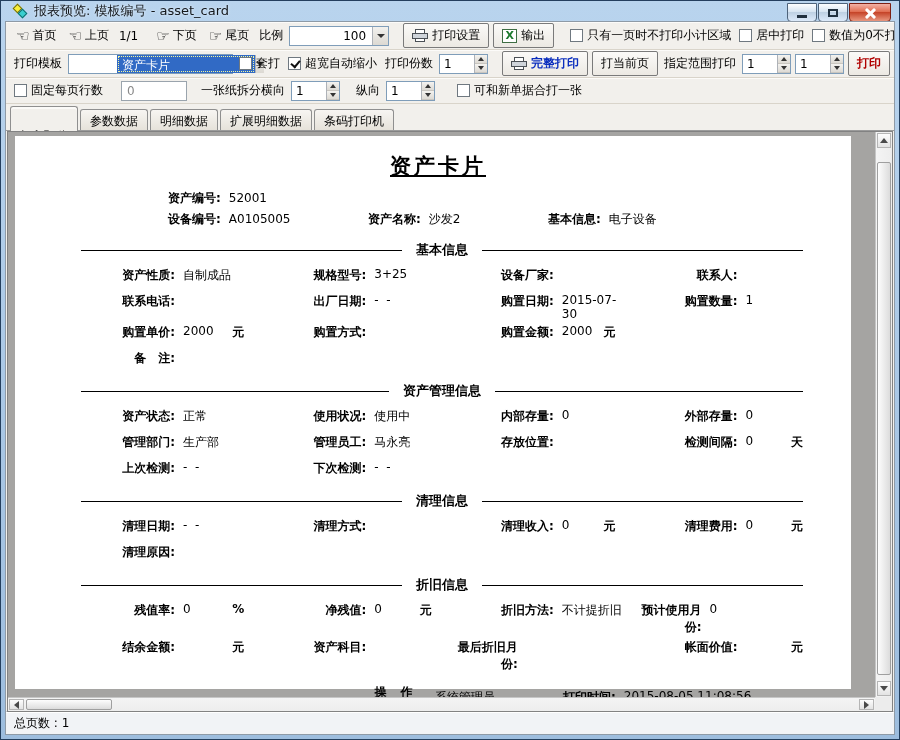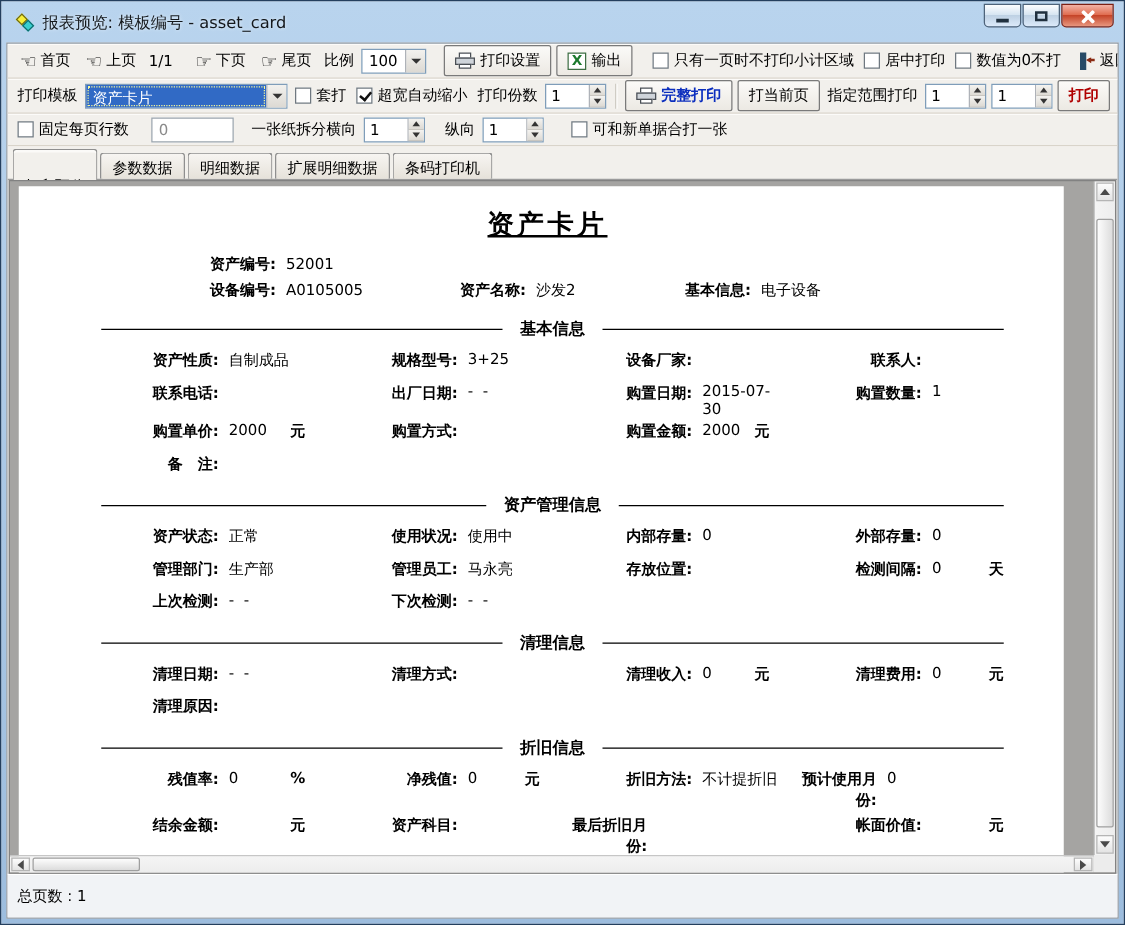--- a/index.html
+++ b/index.html
@@ -4,21 +4,21 @@
 <style>
   * { box-sizing: border-box; margin: 0; padding: 0; }
   html,body { width:900px; height:740px; }
   body { font-family: "DejaVu Sans", "Liberation Sans", sans-serif; font-size:12px; color:#000; }
 
   .window { width:900px; height:740px; display:flex; flex-direction:column;
     background: linear-gradient(#b9d4ee,#9dbdde);
     border:1px solid #243f5e; padding:0 4px 4px 4px; }
 
   
-  .titlebar { height:33px; display:flex; align-items:center; padding:0 4px 0 8px; }
+  .titlebar { height:20px; display:flex; align-items:center; padding:0 4px 0 8px; }
   .title-icon { position:relative; width:16px; height:16px; margin-right:5px; flex:none; }
   .title-icon .d1 { position:absolute; left:1px; top:2px; width:7px; height:7px; background:#f8ef39; border:1px solid #6f6a10; transform:rotate(45deg); }
   .title-icon .d2 { position:absolute; left:6px; top:7px; width:7px; height:7px; background:#39cfd0; border:1px solid #0f6d6e; transform:rotate(45deg); }
   .title-text { font-size:13px; color:#14181c; text-shadow:0 0 3px #e7f1fb; }
   .win-btns { margin-left:auto; display:flex; align-items:flex-start; height:100%; padding-top:2px; }
   .wbtn { width:30px; height:19px; border:1px solid #4e637a; border-radius:0 0 4px 4px; margin-left:1px;
     background:linear-gradient(#fdfeff,#d7e5f2 45%,#bccfe2 46%,#dceafa); display:flex; align-items:center; justify-content:center; }
   .wbtn.close { width:42px; background:linear-gradient(#f3b2a5,#e06e52 45%,#c33f23 46%,#e8977f); border-color:#7c2013; }
   .glyph-min { width:10px; height:3px; background:#20303f; margin-top:8px; }
   .glyph-max { width:10px; height:8px; border:2px solid #20303f; background:transparent; }
@@ -31,21 +31,21 @@
 
   .toolbar { display:flex; align-items:center; padding:0 6px; gap:4px; background:#f2f0ec;
     border-bottom:1px solid #d9d4ca; box-shadow:inset 0 1px 0 #fcfbf9; white-space:nowrap; }
   .tb1 { height:28px; } .tb2 { height:28px; } .tb3 { height:26px; }
   .tlabel { padding:0 2px; }
   .flatbtn { display:flex; align-items:center; gap:3px; padding:2px 3px; background:transparent; border:1px solid transparent; }
   .hand { font-size:15px; line-height:12px; }
   .raisedbtn { display:flex; align-items:center; gap:4px; padding:3px 8px;
     background:linear-gradient(#fbfaf8,#ece9e3); border:1px solid #7a7a7a; border-radius:2px; }
   .sep { width:1px; height:20px; background:#cfccc4; box-shadow:1px 0 0 #fff; margin:0 3px; }
-  .combo { display:flex; align-items:stretch; border:1px solid #7f9db9; background:#fff; height:20px; }
+  .combo { display:flex; align-items:stretch; border:1px solid #7f9db9; background:#fff; height:20px;padding-left:48px; }
   .combo .cval { padding:2px 5px; min-width:34px; }
   .combo .cbtn { width:16px; background:linear-gradient(#f2f1ee,#dcd9d3); border-left:1px solid #aeb2b8; display:flex; align-items:center; justify-content:center; }
   .arrow-down { width:0; height:0; border-left:4px solid transparent; border-right:4px solid transparent; border-top:4px solid #333; }
   .combo.sel .cval { background:#316ac5; color:#fff; outline:1px dotted #f5f79a; outline-offset:-2px; min-width:138px; }
   .cbwrap { display:flex; align-items:center; gap:4px; padding:0 2px; }
   .cb { width:13px; height:13px; background:#fff; border:1px solid #6f7880; position:relative; flex:none; }
   .cb.checked::after { content:""; position:absolute; left:2px; top:2px; width:7px; height:4px;
     border-left:2px solid #111; border-bottom:2px solid #111; transform:rotate(-50deg); }
   .spin { display:flex; border:1px solid #7f9db9; background:#fff; height:20px; }
   .spin .sval { width:34px; padding:2px 4px; }
@@ -110,21 +110,21 @@
   .cell.narrow .lbl { width:76px; text-align:right; }
   .cell .val { margin-left:8px; }
   .cell .sfx { margin-left:auto; font-weight:bold; padding-right:10px; }
   .doc-footer { display:flex; margin-top:12px; align-items:flex-start; }
   .doc-footer .oplbl { margin-left:300px; width:66px; font-weight:bold; letter-spacing:5px; text-align:center; line-height:15px; }
   .doc-footer .opval { margin-left:6px; padding-top:4px; }
   .doc-footer .tlbl2 { margin-left:68px; font-weight:bold; padding-top:4px; }
   .doc-footer .tval2 { margin-left:8px; padding-top:4px; }
 
   
-  .statusbar { height:22px; background:#f1f3f6; border-top:1px solid #fff; box-shadow:0 -1px 0 #c9ccd1; display:flex; align-items:center; padding:17px 8px; font-size:12px; }
+  .statusbar { height:22px; background:#f1f3f6; border-top:1px solid #fff; box-shadow:0 -1px 0 #c9ccd1; display:flex; align-items:center; padding:4px 8px; font-size:12px; }
 </style>
 </head>
 <body>
 
 <div class="window">
 
   <div class="titlebar">
     <span class="title-icon">
         <span class="d1"></span>
         <span class="d2"></span>

